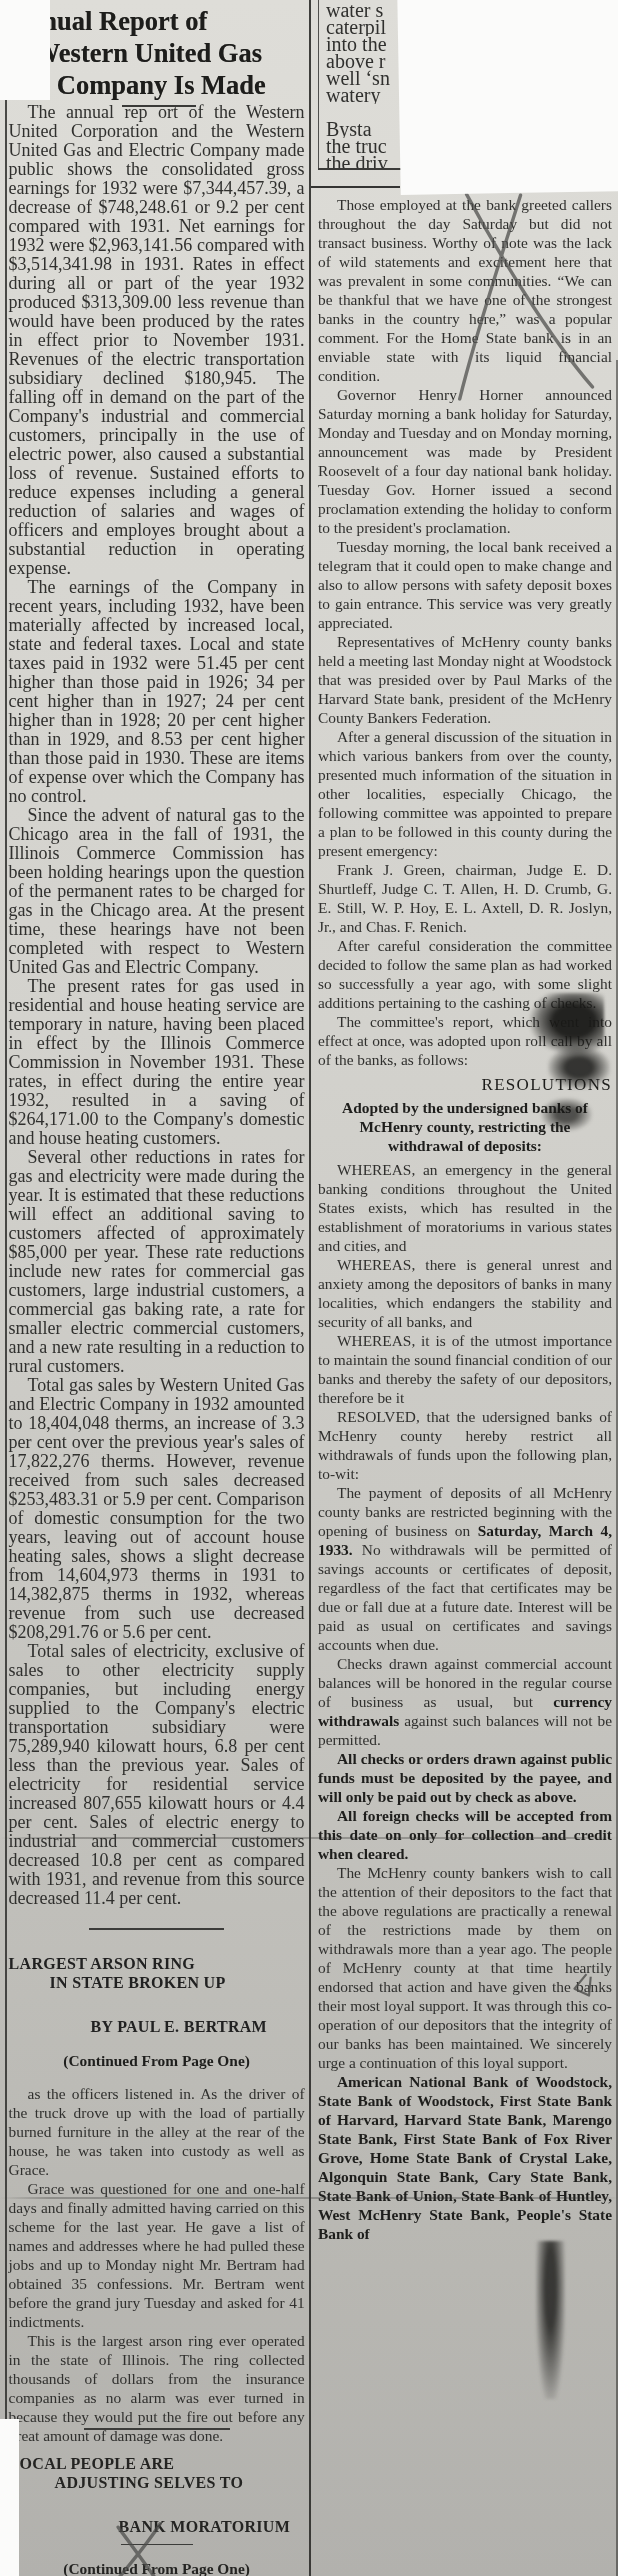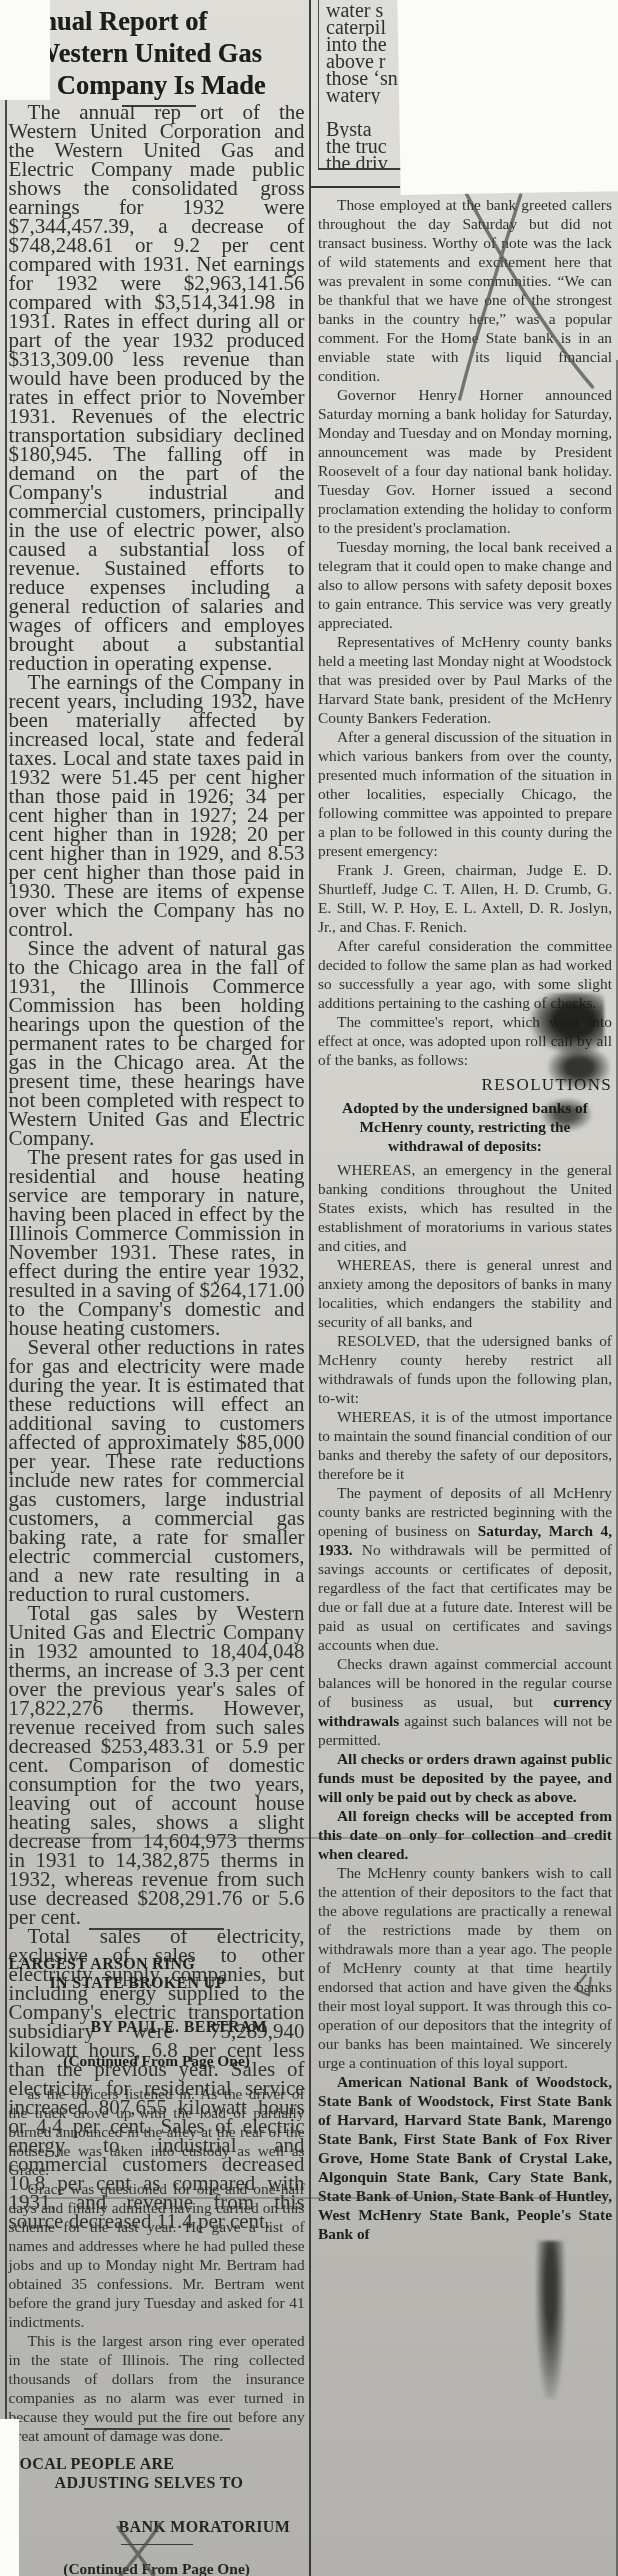--- a/index.html
+++ b/index.html
@@ -10,21 +10,21 @@
     color:#30302e;
   }
   
   .masthead{position:absolute;left:6.8px;top:5.1px;width:301px;}
   .masthead .mh{font-weight:700;font-size:26.5px;line-height:32px;color:#1d1d1b;text-shadow:0 0 0.4px rgba(30,30,28,.6);white-space:nowrap;}
   .mh1{padding-left:1.7px;}
   .mh2{padding-left:27px;}
   .mh3{padding-left:50px;}
   .head-rule{width:74px;height:1.7px;background:#3a3a38;margin:4.3px 0 0 115px;}
   
-  .colA{position:absolute;left:8.6px;top:103px;width:296px;font-size:21px;line-height:19px;}
+  .colA{position:absolute;left:8.6px;top:103px;width:296px;font-size:18px;line-height:19px;}
   .arson{position:absolute;left:8.6px;top:1928px;width:296px;font-size:15.4px;line-height:19px;}
   .local{position:absolute;left:8.6px;top:2428px;width:296px;font-size:15.4px;line-height:19px;}
   .colB{position:absolute;left:318px;top:195px;width:294px;font-size:15.4px;line-height:19px;}
   .para{margin:0;text-indent:19px;text-align:justify;}
   .b{font-weight:700;color:#1c1c1a;}
   .bold.para{font-weight:700;color:#1e1e1c;}
   .heading.para{text-align:right;text-indent:0;font-weight:400;font-size:17px;letter-spacing:1.3px;margin:6px 0 4.3px;color:#1c1c1a;}
   .subheading.para{text-align:center;text-indent:0;font-weight:700;padding:0 20.5px;margin:0 0 4.3px;color:#1e1e1c;}
   .hl.para{font-weight:700;text-indent:0;text-align:left;font-size:16px;line-height:19.7px;letter-spacing:0.3px;color:#212121;white-space:nowrap;}
   .i0{padding-left:0;margin-top:24px;}
@@ -87,21 +87,21 @@
 
   <div class="arson">
     <div class="hrule"></div>
     <div>
         <p class="hl i0 para">LARGEST ARSON RING</p>
         <p class="hl i1 para">IN STATE BROKEN UP</p>
         <p class="hl i2 para">BY PAUL E. BERTRAM</p>
       </div>
     <p class="para continued">(Continued From Page One)</p>
     <div>
-        <p class="para">as the officers listened in.  As the driver of the truck drove up with the load of partially burned announced in the alley at the rear of the house, he was taken into custody as well as Grace.</p>
+        <p class="para">as the officers listened in.  As the driver of the truck drove up with the load of partially burned furniture in the alley at the rear of the house, he was taken into custody as well as Grace.</p>
         <p class="para">Grace was questioned for one and one-half days and finally admitted having carried on this scheme for the last year.  He gave a list of names and addresses where he had pulled these jobs and up to Monday night Mr. Bertram had obtained 35 confessions.  Mr. Bertram went before the grand jury Tuesday and asked for 41 indictments.</p>
         <p class="para">This is the largest arson ring ever operated in the state of Illinois.  The ring collected thousands of dollars from the insurance companies as no alarm was ever turned in because they would put the fire out before any great amount of damage was done.</p>
       </div>
   </div>
 
   <div class="local">
     <div class="hrule rule-top"></div>
     <div>
         <p class="hl i0 para">LOCAL PEOPLE ARE</p>
         <p class="hl i1 para">ADJUSTING SELVES TO</p>
@@ -112,21 +112,21 @@
     <div>
         <p class="para">moratorium, did not transact business last Saturday nor any other day since.</p>
       </div>
   </div>
 
   <div class="frag">
       <div class="frag-line">water s</div>
       <div class="frag-line">caterpil</div>
       <div class="frag-line">into the</div>
       <div class="frag-line">above r</div>
-      <div class="frag-line">those ‘sn</div>
+      <div class="frag-line">well ‘sn</div>
       <div class="frag-line">watery</div>
       <div class="frag-line"></div>
       <div class="frag-line">Bysta</div>
       <div class="frag-line">the truc</div>
       <div class="frag-line">the driv</div>
     </div>
   <div class="frag-rule-a"></div>
   <div class="frag-rule-b"></div>
 
   <div class="colB">
@@ -135,22 +135,22 @@
       <p class="para">Tuesday morning, the local bank received a telegram that it could open to make change and also to allow persons with safety deposit boxes to gain entrance.  This service was very greatly appreciated.</p>
       <p class="para">Representatives of McHenry county banks held a meeting last Monday night at Woodstock that was presided over by Paul Marks of the Harvard State bank, president of the McHenry County Bankers Federation.</p>
       <p class="para">After a general discussion of the situation in which various bankers from over the county, presented much information of the situation in other localities, especially Chicago, the following committee was appointed to prepare a plan to be followed in this county during the present emergency:</p>
       <p class="para">Frank J. Green, chairman, Judge E. D. Shurtleff, Judge C. T. Allen, H. D. Crumb, G. E. Still, W. P. Hoy, E. L. Axtell, D. R. Joslyn, Jr., and Chas. F. Renich.</p>
       <p class="para">After careful consideration the committee decided to follow the same plan as had worked so successfully a year ago, with some slight additions pertaining to the cashing of checks.</p>
       <p class="para">The committee's report, which went into effect at once, was adopted upon roll call by all of the banks, as follows:</p>
       <p class="heading para">RESOLUTIONS</p>
       <p class="subheading para">Adopted by the undersigned banks of McHenry county, restricting the withdrawal of deposits:</p>
       <p class="para">WHEREAS, an emergency in the general banking conditions throughout the United States exists, which has resulted in the establishment of moratoriums in various states and cities, and</p>
       <p class="para">WHEREAS, there is general unrest and anxiety among the depositors of banks in many localities, which endangers the stability and security of all banks, and</p>
+      <p class="para">WHEREAS, it is of the utmost importance to maintain the sound financial condition of our banks and thereby the safety of our depositors, therefore be it</p>
       <p class="para">RESOLVED, that the udersigned banks of McHenry county hereby restrict all withdrawals of funds upon the following plan, to-wit:</p>
-      <p class="para">WHEREAS, it is of the utmost importance to maintain the sound financial condition of our banks and thereby the safety of our depositors, therefore be it</p>
       <p class="para"><span>The payment of deposits of all McHenry county banks are restricted beginning with the opening of business on </span><span class="b">Saturday, March 4, 1933.</span><span>  No withdrawals will be permitted of savings accounts or certificates of deposit, regardless of the fact that certificates may be due or fall due at a future date.  Interest will be paid as usual on certificates and savings accounts when due.</span></p>
       <p class="para"><span>Checks drawn against commercial account balances will be honored in the regular course of business as usual, but </span><span class="b">currency withdrawals</span><span> against such balances will not be permitted.</span></p>
       <p class="bold para">All checks or orders drawn against public funds must be deposited by the payee, and will only be paid out by check as above.</p>
       <p class="bold para">All foreign checks will be accepted from this date on only for collection and credit when cleared.</p>
       <p class="para">The McHenry county bankers wish to call the attention of their depositors to the fact that the above regulations are practically a renewal of the restrictions made by them on withdrawals more than a year ago.  The people of McHenry county at that time heartily endorsed that action and have given the banks their most loyal support.  It was through this co-operation of our depositors that the integrity of our banks has been maintained.  We sincerely urge a continuation of this loyal support.</p>
       <p class="bold para">American National Bank of Woodstock, State Bank of Woodstock, First State Bank of Harvard, Harvard State Bank, Marengo State Bank, First State Bank of Fox River Grove, Home State Bank of Crystal Lake, Algonquin State Bank, Cary State Bank, State Bank of Union, State Bank of Huntley, West McHenry State Bank, People's State Bank of</p>
     </div>
 
   <div class="vrule-left"></div>
   <div class="vrule-mid"></div>

